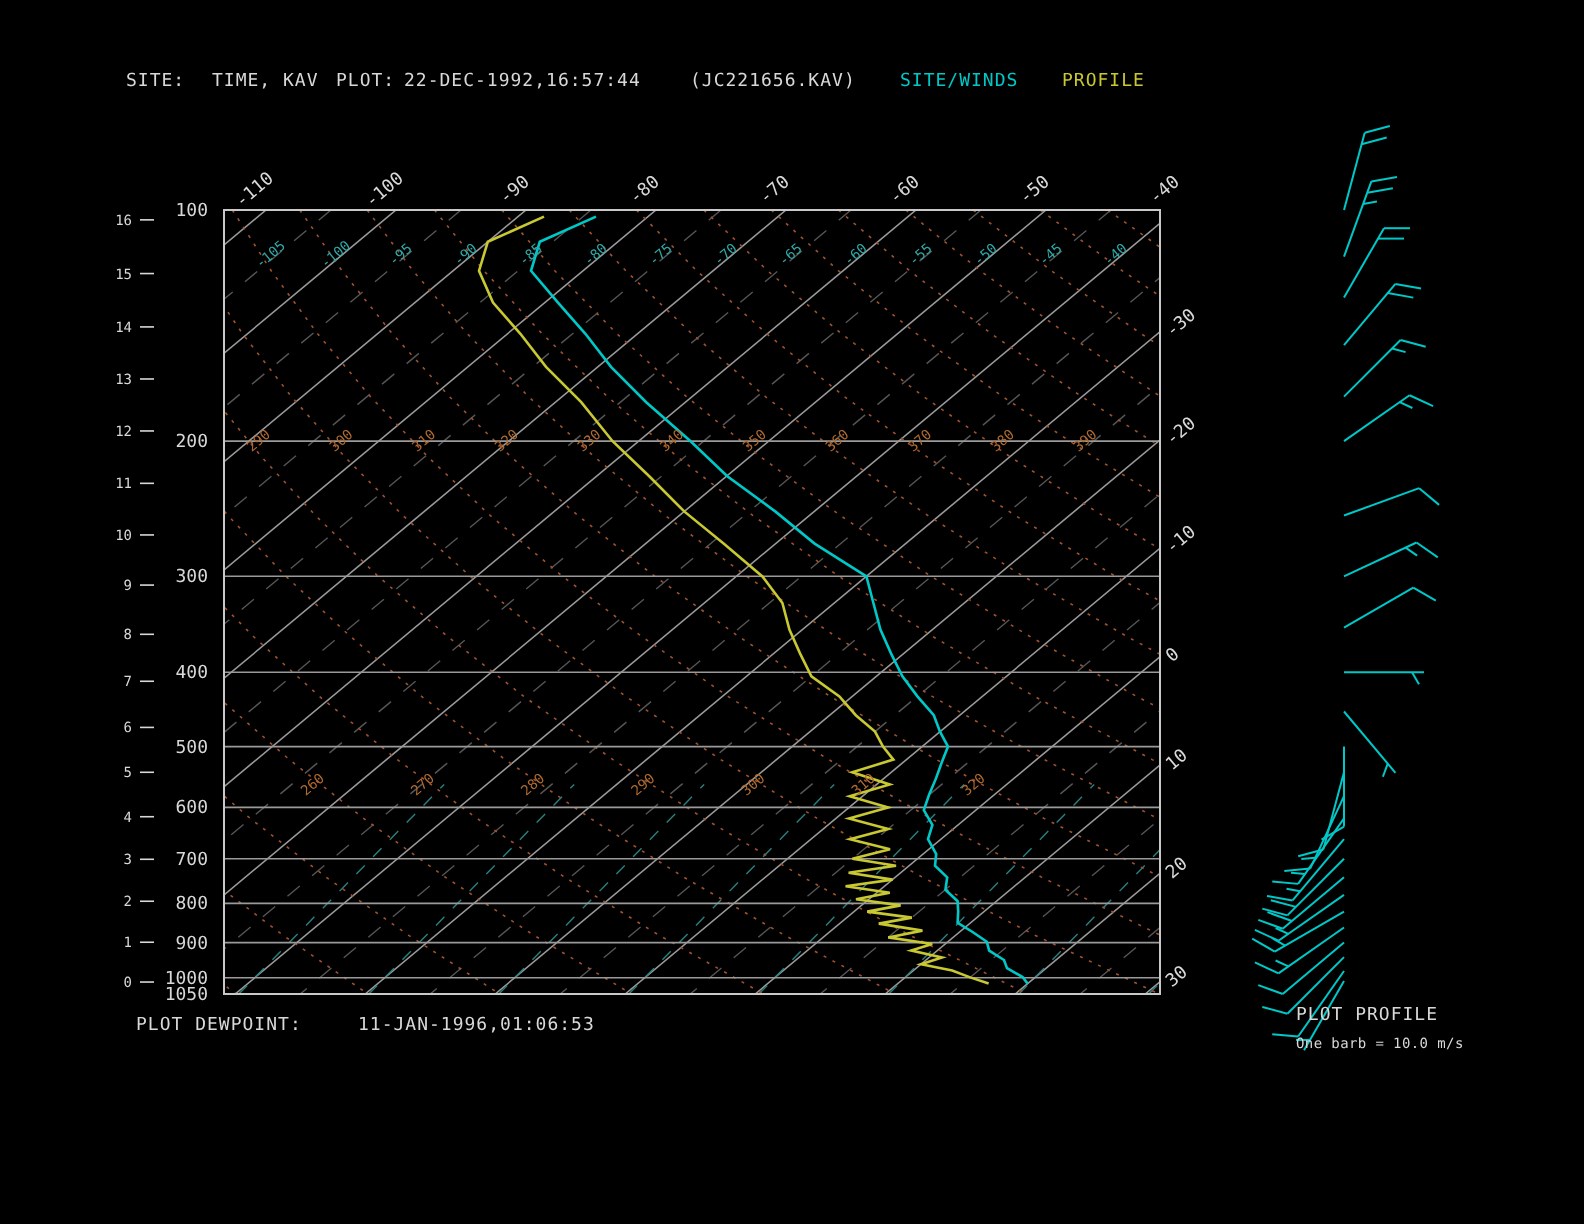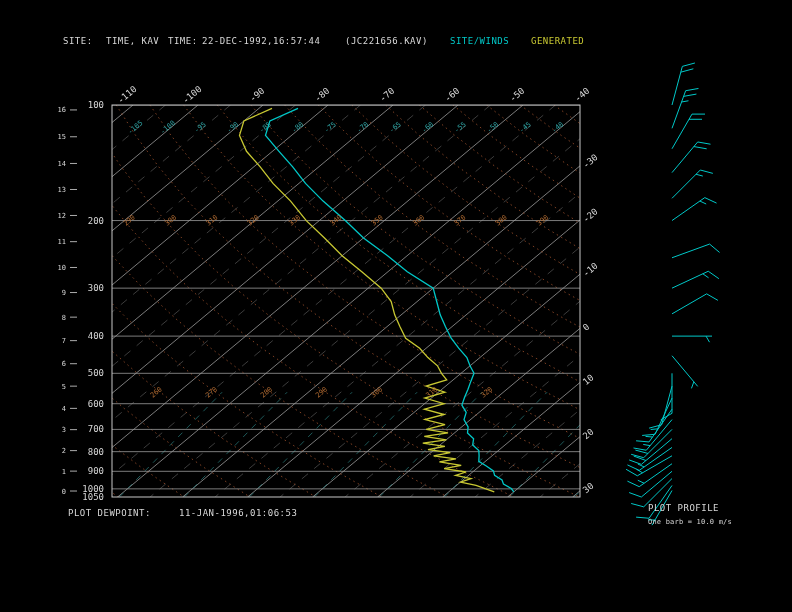--- a/index.html
+++ b/index.html
@@ -21,25 +21,25 @@
   svg{position:absolute;left:0;top:0;}
   svg text{font-family:"DejaVu Sans Mono",monospace;}
 </style>
 </head>
 <body>
 
 <div class="screen">
   <div class="hdr">
     <span id="h-site">SITE:</span>
     <span id="h-sitev">TIME, KAV</span>
-    <span id="h-time">TIME:</span>
+    <span id="h-time">PLOT:</span>
     <span id="h-timev">22-DEC-1992,16:57:44</span>
     <span id="h-file">(JC221656.KAV)</span>
     <span id="h-tw">SITE/WINDS</span>
-    <span id="h-dp">GENERATED</span>
+    <span id="h-dp">PROFILE</span>
   </div>
 
   <svg id="plot" width="792" height="612" viewBox="0 0 792 612">
       <defs>
         <clipPath id="pc">
           <rect x="112" y="105" width="468" height="392"></rect>
         </clipPath>
       </defs>
       <g clip-path="url(#pc)">
         <line x1="100.5" y1="105" x2="-369.9" y2="497" stroke="#565656" stroke-width="0.7" stroke-dasharray="8 8"></line>

